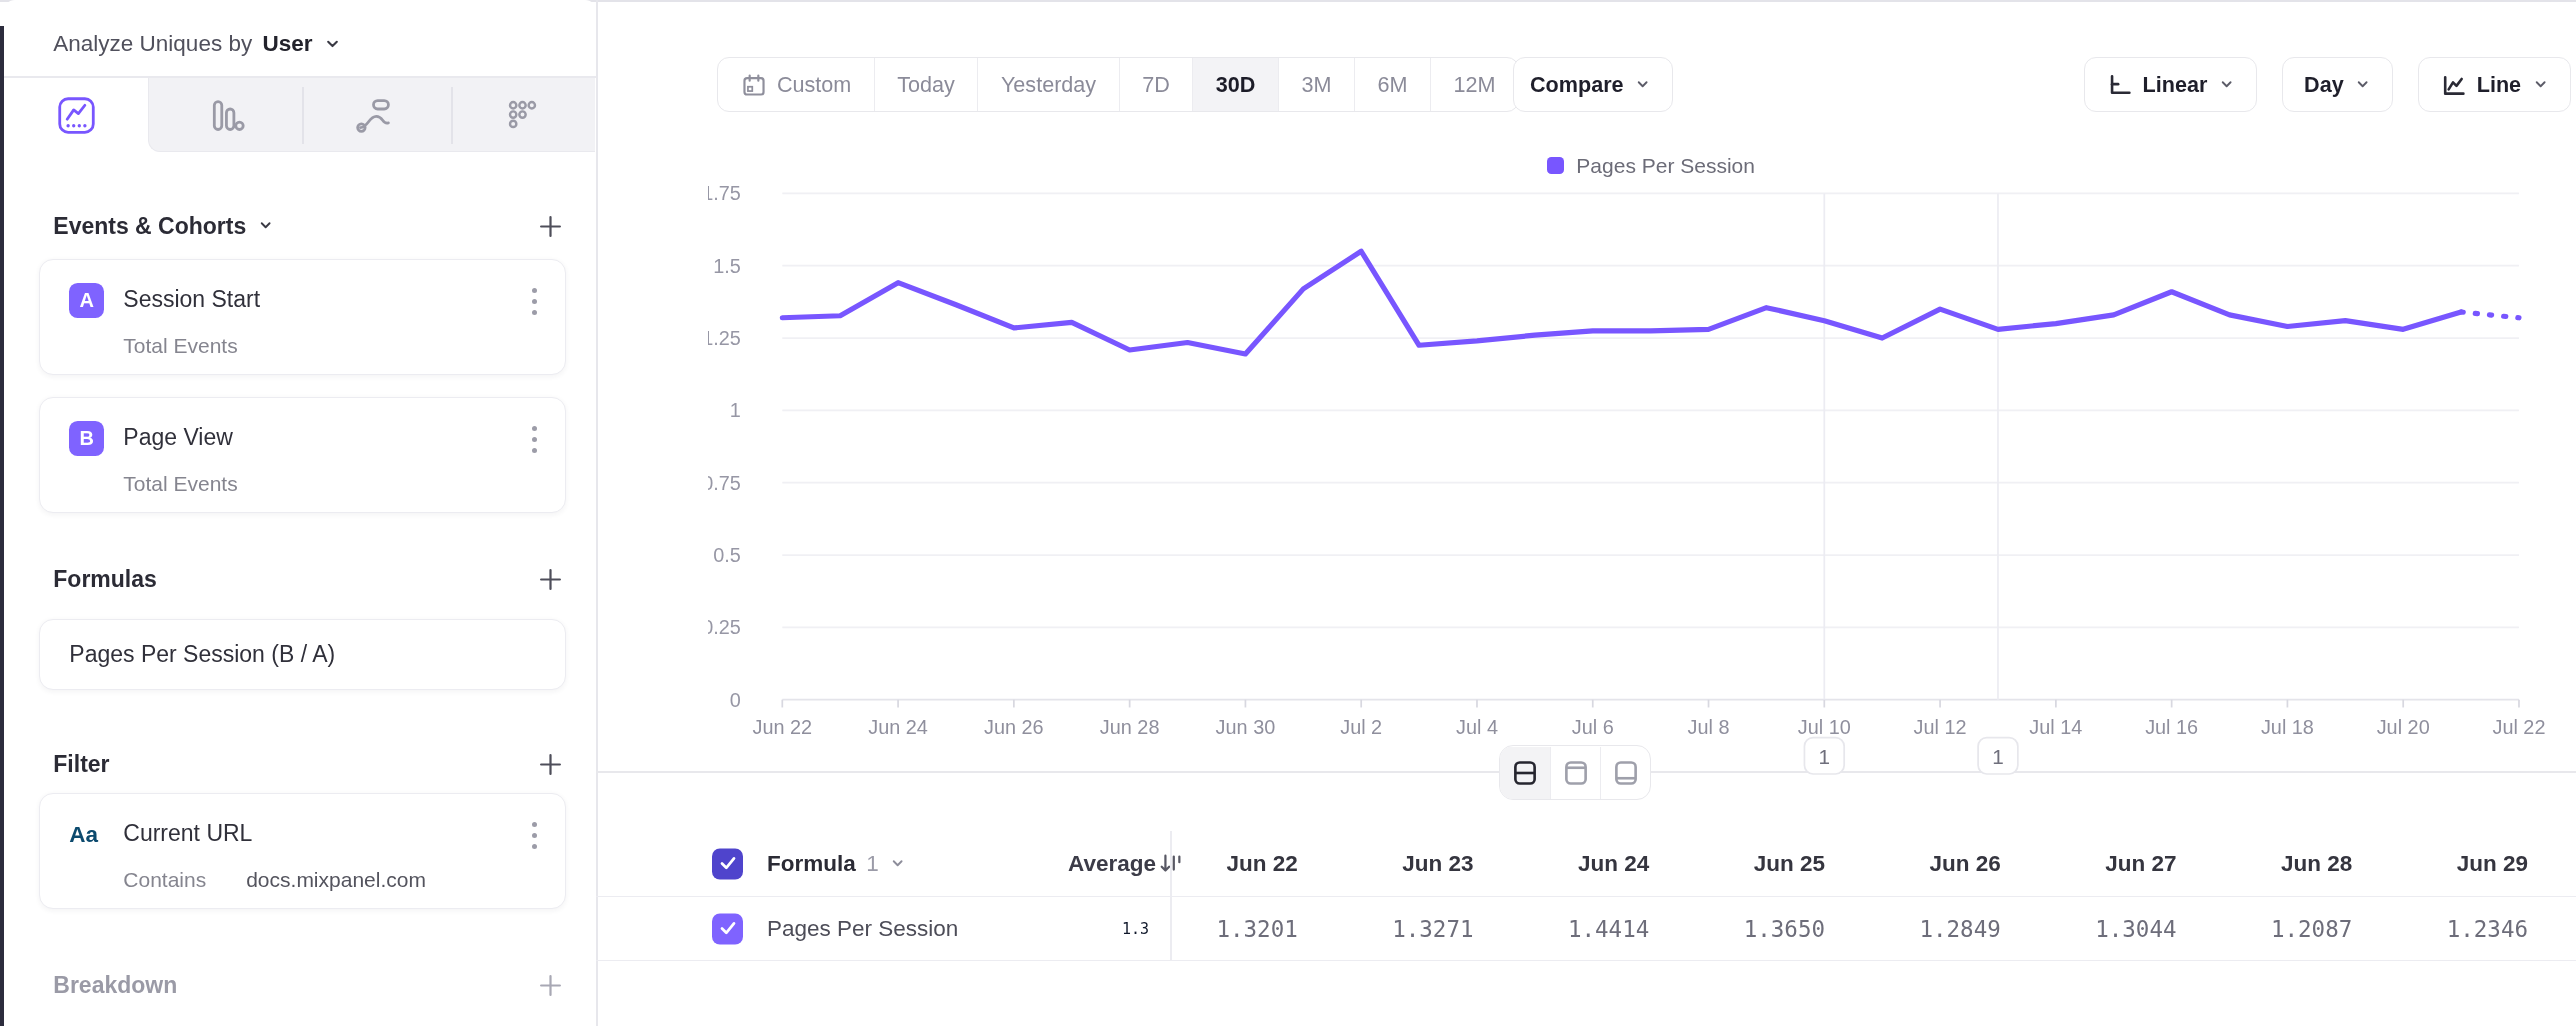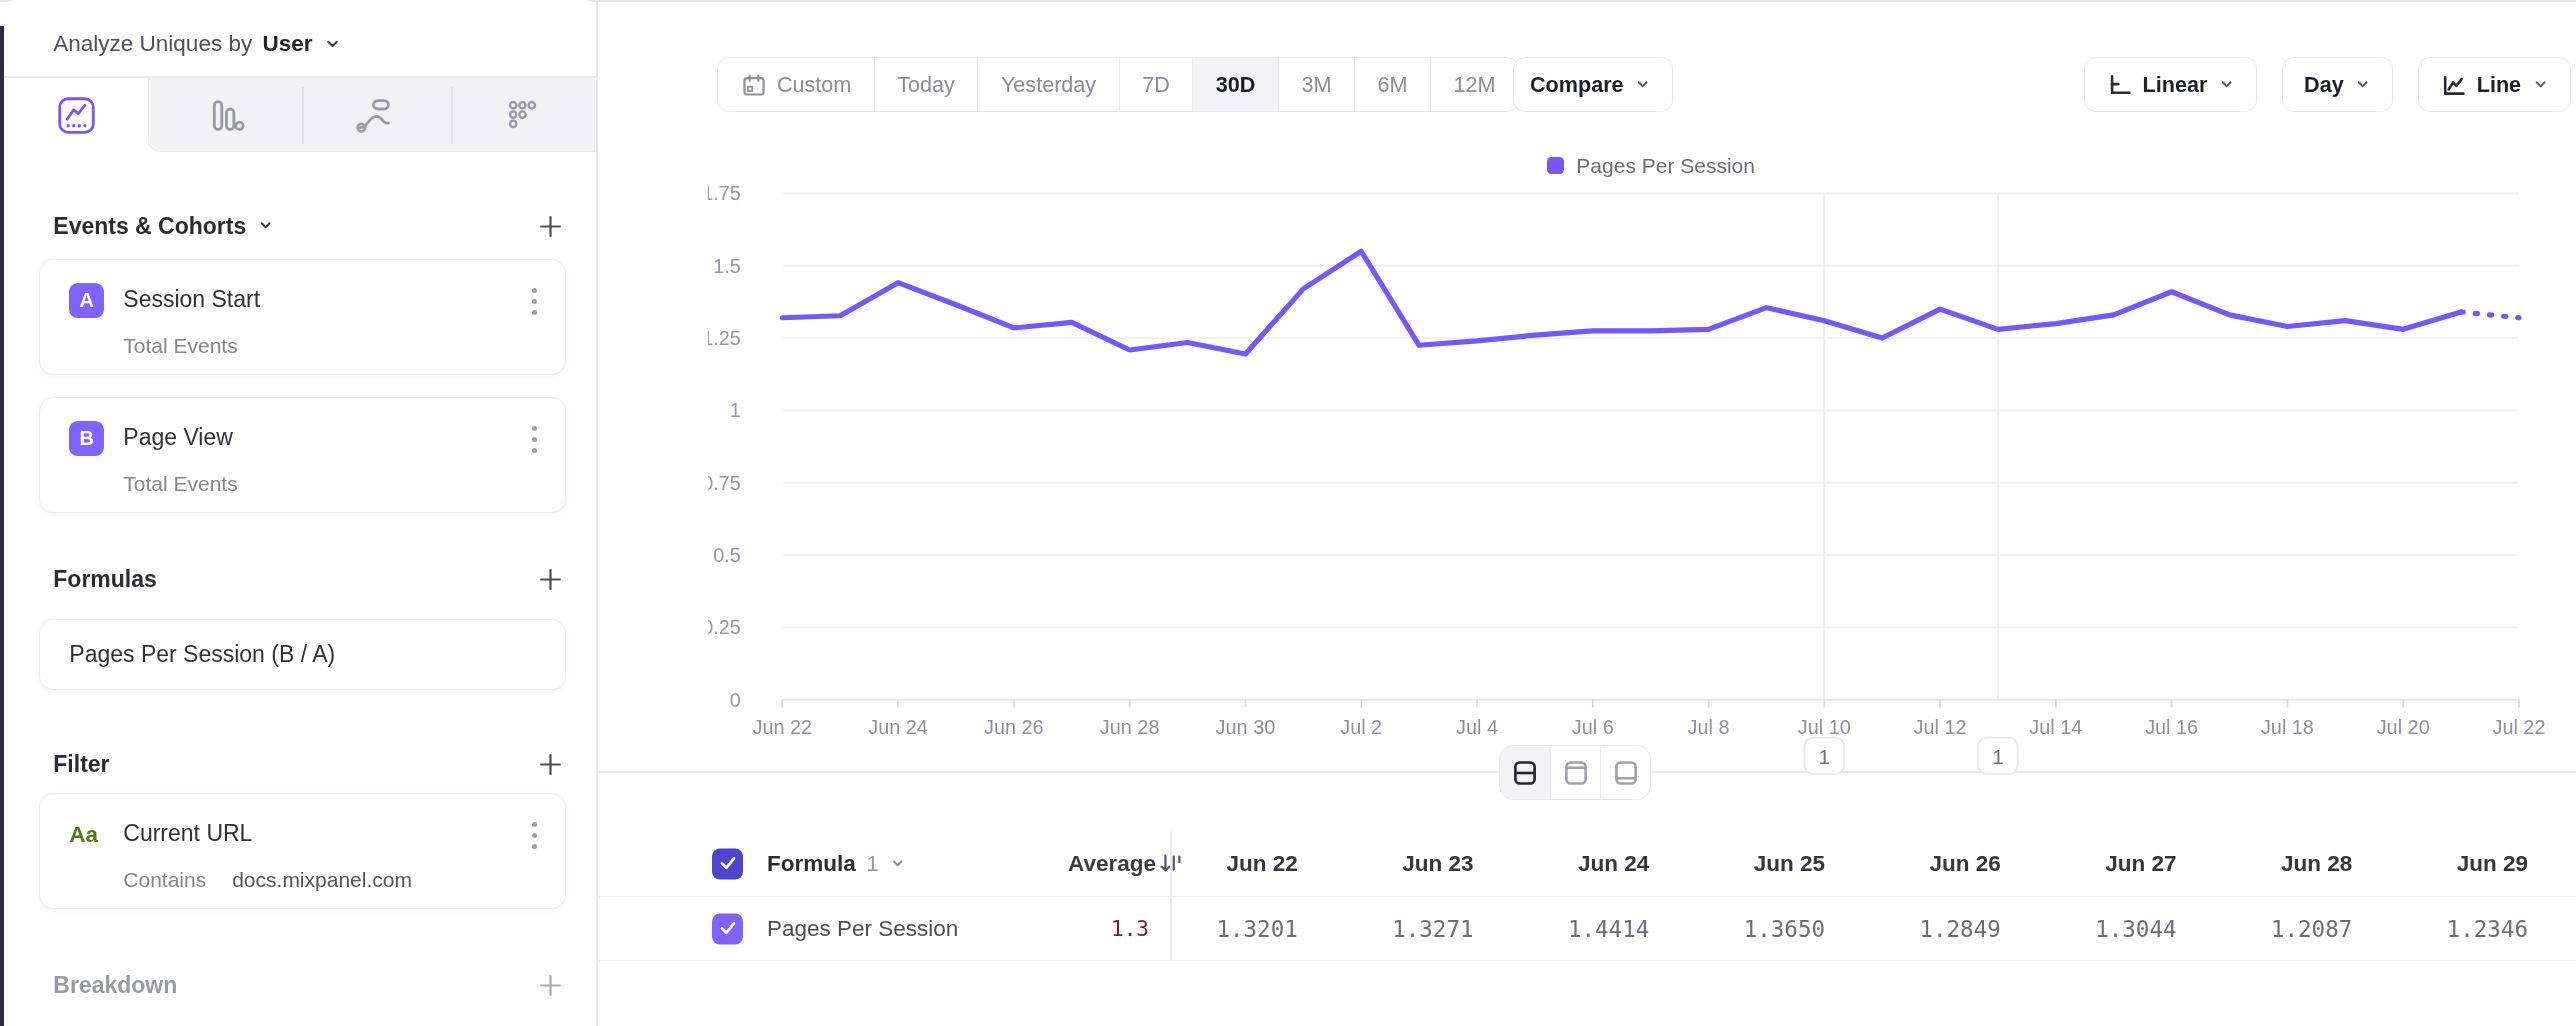--- a/index.html
+++ b/index.html
@@ -27,21 +27,21 @@
 
   .section-head { left:49px; width:512px; height:38px; justify-content:space-between; }
   .section-title { font-size:23px; font-weight:700; color:#2b2b35; display:flex; align-items:center; gap:10.4px; }
   .section-title.muted { color:#9a9aa6; }
   .card { left:35px; width:527px; background:#fff; border:1.7px solid #ececf1; border-radius:14px; box-shadow:0 1.7px 5.2px rgba(30,30,60,0.05); }
   .badge { position:absolute; left:29px; top:22.5px; width:35px; height:35px; border-radius:8.6px; background:#7f63ff; color:#fff; font-size:20px; font-weight:700; display:flex; align-items:center; justify-content:center; }
   .card-title { position:absolute; left:83px; top:26px; font-size:23px; font-weight:400; color:#30303a; }
   .card-sub { position:absolute; left:83px; top:74px; font-size:21px; color:#85858f; }
   .kebab { position:absolute; right:22.5px; top:22.5px; width:17.3px; height:38px; display:flex; flex-direction:column; align-items:center; justify-content:center; gap:6px; }
   .kebab i { width:5.2px; height:5.2px; border-radius:50%; background:#9c9ca8; }
-  .aa { position:absolute; left:29px; top:28px; font-size:22.5px; font-weight:700; color:#4d7c0f; }
+  .aa { position:absolute; left:29px; top:28px; font-size:22.5px; font-weight:700; color:#0c4a6e; }
 
   
   #main-divider { left:596px; top:0; width:1.7px; height:1026px; background:#e7e7ec; }
   #date-seg { left:717px; top:57px; height:55px; border:1.7px solid #e8e8ec; border-radius:12px; background:#fff; overflow:hidden; }
   .seg-item { height:100%; display:flex; align-items:center; padding:0 22.5px; gap:10.4px; font-size:21.6px; color:#8b8b99; cursor:default; }
   .seg-item + .seg-item { border-left:1.7px solid #ececf0; }
   .seg-item.active { background:#f3f3f6; color:#1c1c28; font-weight:700; }
   .btn { height:55px; border:1.7px solid #e8e8ec; border-radius:12px; background:#fff; display:flex; align-items:center; padding:0 21px; gap:10.4px; font-size:21.6px; font-weight:600; color:#1f1f2b; }
   #compare-btn { left:1513px; top:57px;padding-left:16px; }
   #right-btns { right:5.2px; top:57px; gap:25px; }
@@ -63,21 +63,21 @@
   #tbl-head { left:596px; top:831px; width:1980px; height:66px; border-bottom:1.7px solid #ececf1; }
   #tbl-row  { left:596px; top:897px; width:1980px; height:64px; border-bottom:1.7px solid #ececf1; }
   .chk { position:absolute; left:116px; top:50%; transform:translateY(-50%); width:31px; height:31px; border-radius:7.8px; display:flex; align-items:center; justify-content:center; }
   .chk.hdr { background:#4F44CC; } .chk.row { background:#7F63FF; }
   #formula-group { position:absolute; left:171px; top:0; height:100%; display:flex; align-items:center; gap:10.4px; }
   #formula-group .f { font-size:22.5px; font-weight:700; color:#2b2b35; }
   #formula-group .n { font-size:22.5px; color:#9b9ba8; }
   #row-name { position:absolute; left:171px; top:0; height:100%; display:flex; align-items:center; font-size:22.5px; color:#4d4d58; }
   .avg-slot { position:absolute; left:329px; width:259px; top:0; height:100%; display:flex; align-items:center; justify-content:flex-end; gap:2px; }
   .avg-slot .a { font-size:22.5px; font-weight:600; color:#3c3c48; }
-  .avg-val { padding-right:35px; font-size:21px; color:#7f1d1d; }
+  .avg-val { padding-right:35px; font-size:15px; color:#0f172a; }
   #avg-divider { left:1170px; top:831px; width:1.7px; height:130px; background:#ececf1; z-index:2; }
   .date-grid { position:absolute; left:574px; top:0; width:1406px; height:100%; display:grid; grid-template-columns:repeat(8,1fr); }
   .date-grid > div { display:flex; align-items:center; justify-content:flex-end; padding-right:48px; }
   .dh { font-size:22.5px; font-weight:600; color:#35353f; }
   .dv { font-size:22.5px; color:#6d6d7a; }
   svg.icon { display:block; }
 </style>
 </head>
 <body>
 
@@ -190,21 +190,21 @@
         </svg>
     </div>
     <div class="abs card" style="top:793px; height:116px;">
       <div class="aa">Aa</div>
       <div class="card-title">Current URL</div>
       <div class="kebab">
           <i></i>
           <i></i>
           <i></i>
         </div>
-      <div class="card-sub flex" style="gap:26px;">
+      <div class="card-sub flex" style="gap:40px;">
         <span>Contains</span>
         <span style="color:#54545e;">docs.mixpanel.com</span>
       </div>
     </div>
 
     <div class="abs section-head flex" style="top:966px;">
       <span class="section-title muted">Breakdown</span>
       <svg class="icon" width="29" height="29" viewBox="0 0 34 34">
           <path d="M17,6 V28 M6,17 H28" stroke="#a8a8b4" stroke-width="2.6" stroke-linecap="round"></path>
         </svg>

